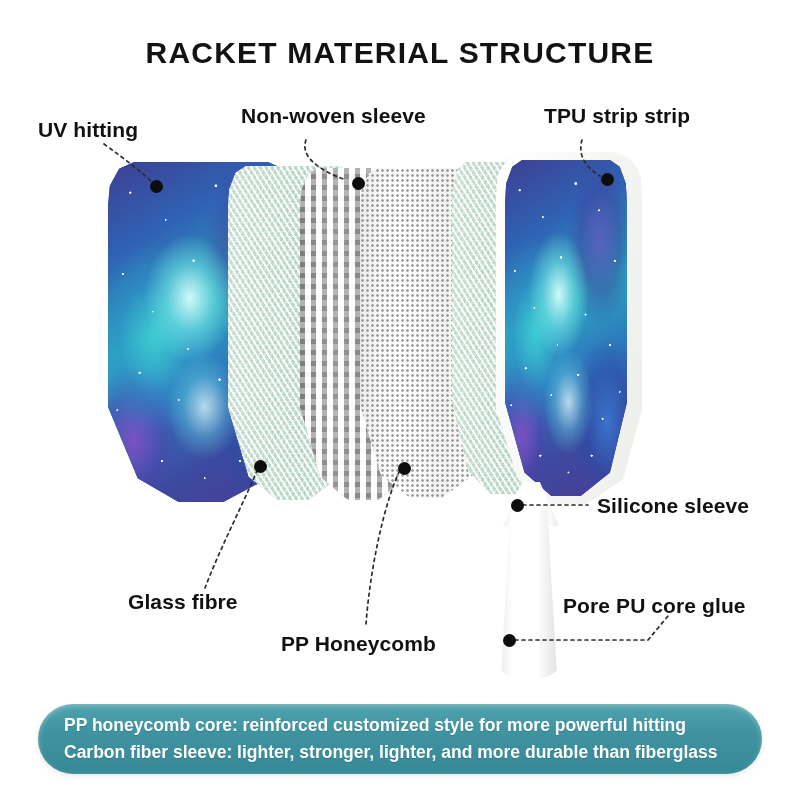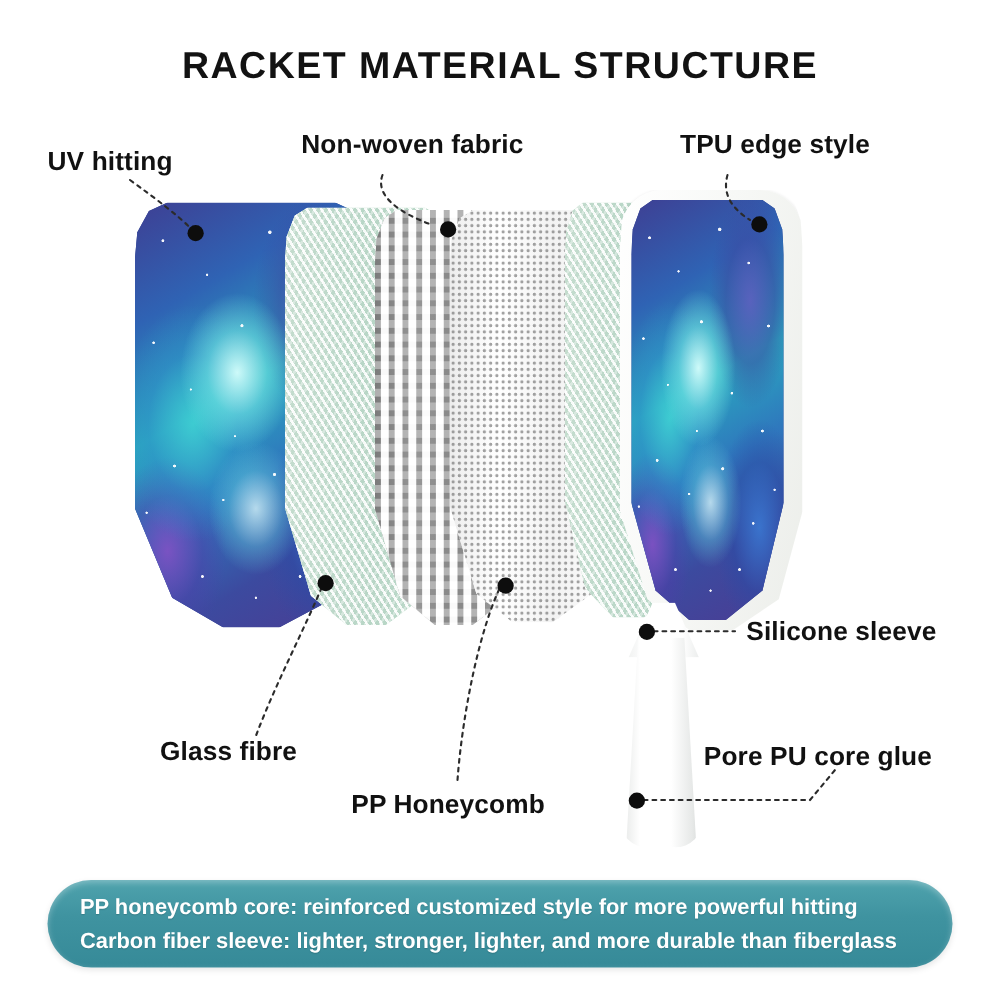--- a/index.html
+++ b/index.html
@@ -245,22 +245,22 @@
 
   <div class="dot" style="left:150px; top:180px;"></div>
   <div class="dot" style="left:352px; top:177px;"></div>
   <div class="dot" style="left:601px; top:173px;"></div>
   <div class="dot" style="left:254px; top:460px;"></div>
   <div class="dot" style="left:398px; top:462px;"></div>
   <div class="dot" style="left:511px; top:499px;"></div>
   <div class="dot" style="left:503px; top:634px;"></div>
 
   <div class="label" style="left:38px;  top:118px;">UV hitting</div>
-  <div class="label" style="left:241px; top:104px;">Non-woven fabric</div>
-  <div class="label" style="left:544px; top:104px;">TPU edge style</div>
+  <div class="label" style="left:241px; top:104px;">Non-woven sleeve</div>
+  <div class="label" style="left:544px; top:104px;">TPU strip strip</div>
   <div class="label" style="left:281px; top:632px;">PP Honeycomb</div>
   <div class="label" style="left:128px; top:590px;">Glass fibre</div>
   <div class="label" style="left:597px; top:494px;">Silicone sleeve</div>
   <div class="label" style="left:563px; top:594px;">Pore PU core glue</div>
 
   <div id="caption">
     <div class="cap-line">PP honeycomb core: reinforced customized style for more powerful hitting</div>
     <div class="cap-line">Carbon fiber sleeve: lighter, stronger, lighter, and more durable than fiberglass</div>
   </div>
 

